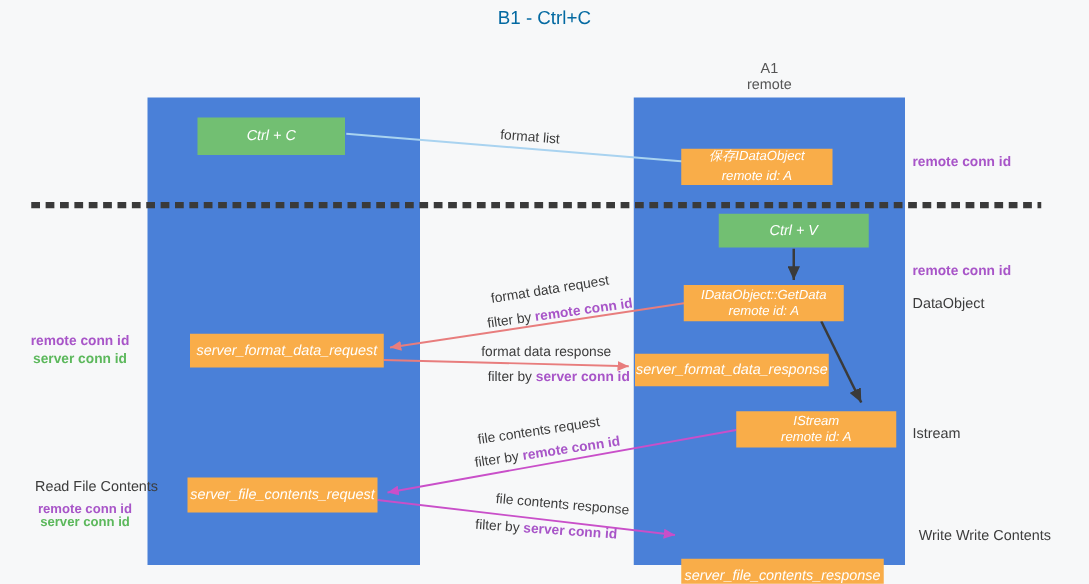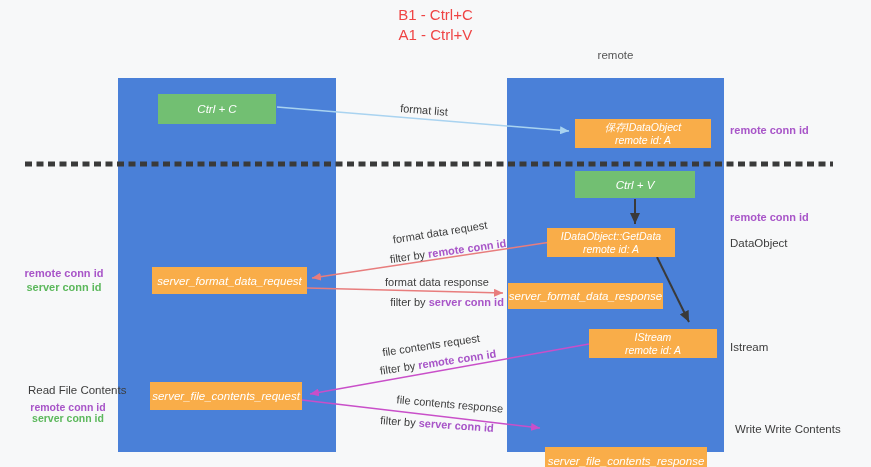--- a/index.html
+++ b/index.html
@@ -6,35 +6,35 @@
     --lane-blue:#4a80d8; --box-green:#72bf72; --box-orange:#f9ad49;
     --text-purple:#a855c8; --text-green:#5cb85c;
     --arrow-salmon:#e87d7d; --arrow-magenta:#c94fc9;
     --arrow-lightblue:#a9d3f0; --arrow-black:#3a3a3a;
     --ink:#3c3c3c;
   }
   html,body{margin:0;padding:0;}
   body{background:#f7f8f9;font-family:"Liberation Sans","DejaVu Sans",sans-serif;}
   .canvas{position:relative;width:871px;height:467px;background:#f7f8f9;overflow:hidden;}
   .abs{position:absolute;}
-  .title{left:0;right:0;top:5px;text-align:center;font-size:15px;line-height:20px;color:#ef4444;}
+  .title{left:0;right:0;top:5px;text-align:center;font-size:15px;line-height:20px;color:#0369a1;}
   .lane{background:var(--lane-blue);}
   .lane-left{left:118px;top:78px;width:218px;height:374px;}
   .lane-right{left:507px;top:78px;width:217px;height:374px;}
   .lane-header{text-align:center;font-size:11.5px;line-height:13px;color:#555;}
   .lh-left{left:118px;top:49px;width:218px;}
   .lh-right{left:507px;top:49px;width:217px;}
   .svg-layer{left:0;top:0;pointer-events:none;}
   .node{display:flex;align-items:center;justify-content:center;color:#fff;text-align:center;white-space:nowrap;font-style:italic;}
   .green{background:var(--box-green);font-size:11.5px;}
   .orange{background:var(--box-orange);}
   .two{flex-direction:column;font-size:10.5px;line-height:13px;}
   .one{font-size:11.5px;}
   .n-ctrlc{left:158px;top:94px;width:118px;height:30px;}
-  .n-save{left:575px;top:119px;width:136px;height:29px;}
+  .n-save{left:545px;top:119px;width:121px;height:29px;justify-content:space-between;}
   .n-ctrlv{left:575px;top:171px;width:120px;height:27px;}
   .n-getdata{left:547px;top:228px;width:128px;height:29px;}
   .n-freq{left:152px;top:267px;width:155px;height:27px;}
   .n-fresp{left:508px;top:283px;width:155px;height:26px;}
   .n-istream{left:589px;top:329px;width:128px;height:29px;}
   .n-filereq{left:150px;top:382px;width:152px;height:28px;}
   .n-fileresp{left:545px;top:415px;width:162px;height:28px;margin-top:32px;}
   .purple-b{color:var(--text-purple);font-weight:bold;}
   .green-b{color:var(--text-green);font-weight:bold;}
   .sl{font-size:11px;white-space:nowrap;}
@@ -58,26 +58,26 @@
   .al-fcresp{left:450px;top:404px;transform:translate(-50%,-50%) rotate(5deg);}
   .al-fbs2{left:437px;top:424px;transform:translate(-50%,-50%) rotate(4deg);}
 </style>
 </head>
 <body>
 
 <div class="canvas">
 
   <div class="abs title">
     <div>B1 - Ctrl+C</div>
-    <div>A1 - Ctrl+V</div>
   </div>
 
   <div class="abs lane-header lh-left">
   </div>
   <div class="abs lane-header lh-right">
+    <div>A1</div>
     <div>remote</div>
   </div>
 
   <div class="abs lane lane-left"></div>
   <div class="abs lane lane-right"></div>
 
   <svg class="abs svg-layer" width="871" height="467">
     <defs>
       <marker id="m-blue" markerUnits="userSpaceOnUse" markerWidth="10" markerHeight="8" refX="9" refY="4" orient="auto">
         <path d="M0,0 L9,4 L0,8 z" style="fill:var(--arrow-lightblue)"></path>

